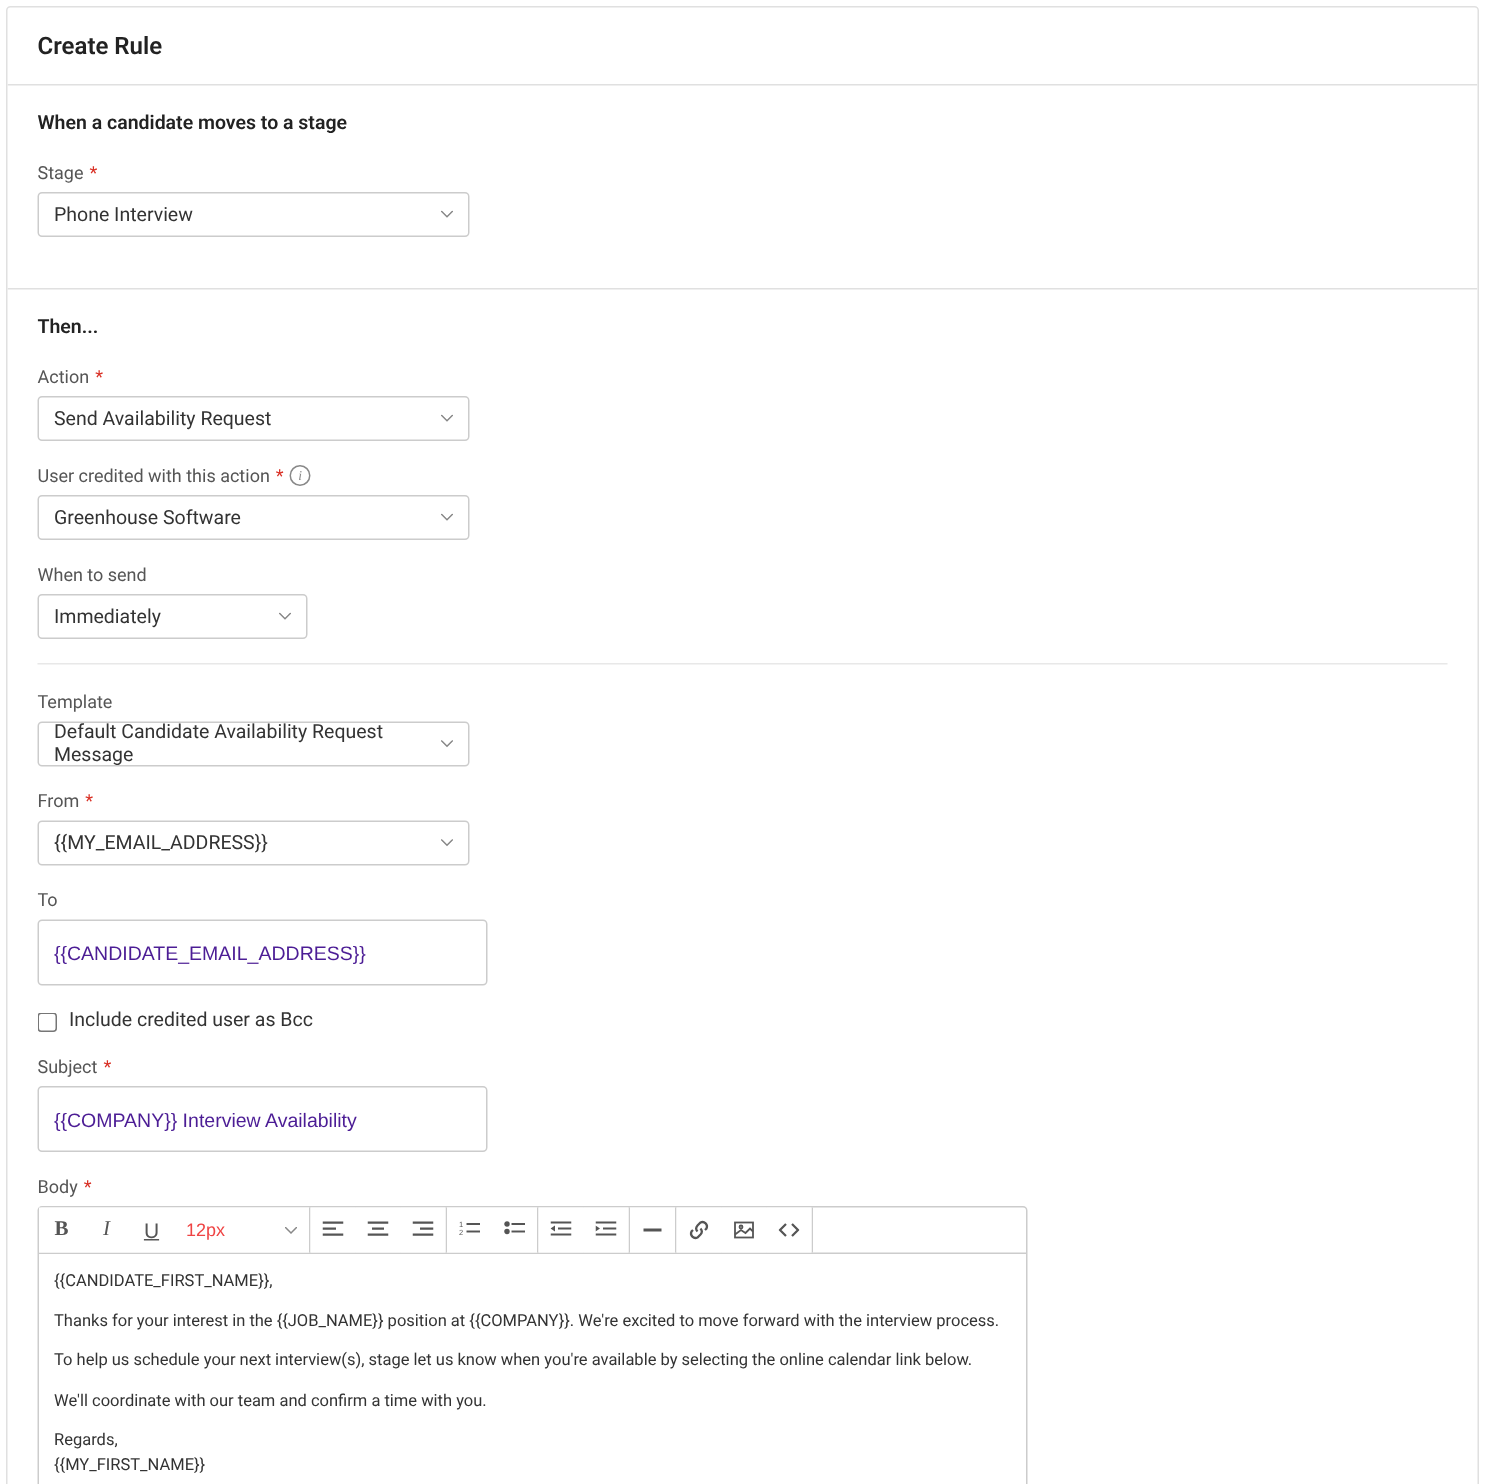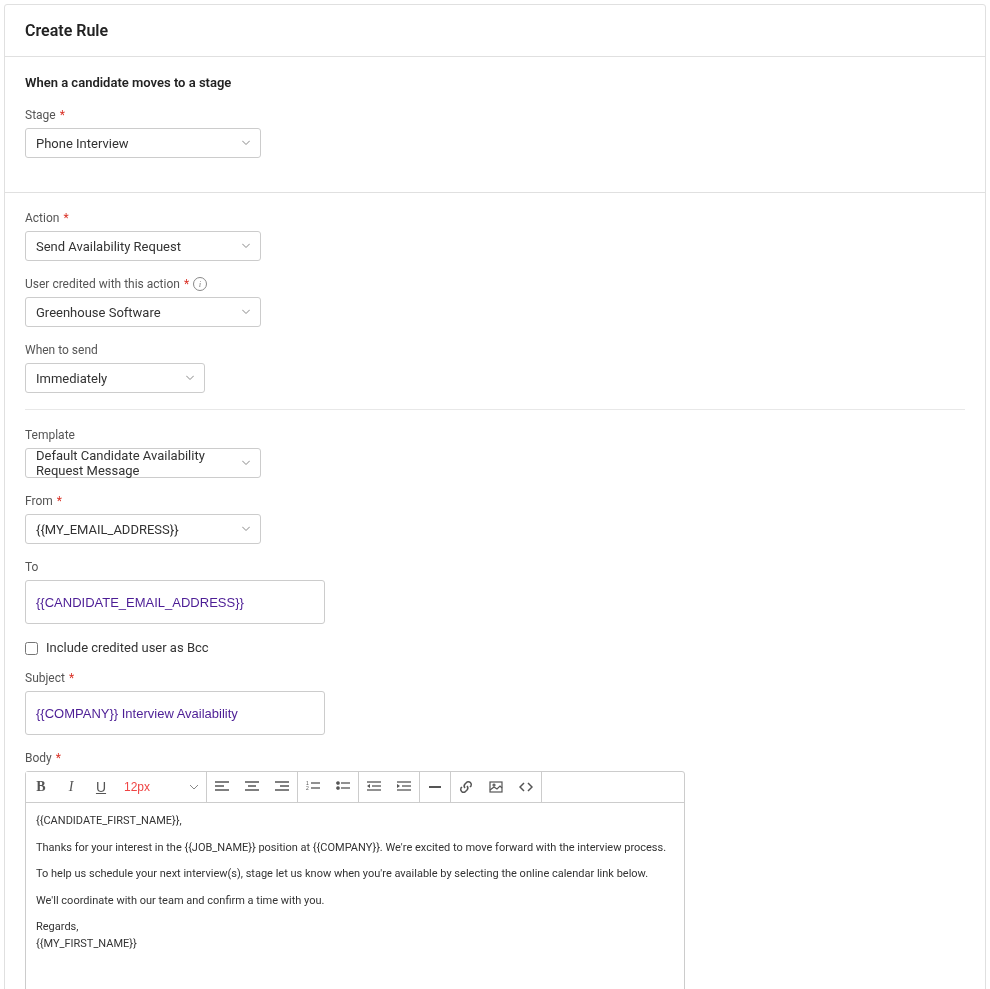--- a/index.html
+++ b/index.html
@@ -12,21 +12,21 @@
 .section-then{border-top:1px solid #e0e0e0}
 .section-heading{font-size:13px;font-weight:600;color:#222;margin-bottom:18px}
 .field{margin-bottom:16px}
 .field-label{font-size:12px;color:#555;margin-bottom:6px;display:flex;gap:4px}
 .req{color:#d93025}
 .info-icon{display:inline-flex;width:14px;height:14px;border:1px solid #888;border-radius:50%;align-items:center;justify-content:center;font-size:9px;font-style:italic;color:#888;font-family:Georgia,serif}
 .select{position:relative;display:inline-block}
 .select-box{border:1px solid #ccc;border-radius:3px;height:30px;display:flex;align-items:center;padding:0 28px 0 10px;font-size:13px;color:#333;background:#fff;position:relative;min-width:180px}
 .select-box .caret{position:absolute;right:10px;top:50%;transform:translateY(-50%)}
 .caret svg{display:block}
-.w300{width:236px}
+.w300{width:288px}
 .w180{width:180px}
 .text-input{border:1px solid #ccc;border-radius:3px;height:44px;width:300px;padding:0 10px;font-size:13px;color:#4c1d95;background:#fff;font-family:Liberation Sans, sans-serif}
 .divider{border:0;border-top:1px solid #e8e8e8;margin:10px 0 18px 0}
 .checkbox-row{display:flex;align-items:flex-end;gap:8px;font-size:13px;color:#333;margin-bottom:16px}
 .checkbox-row input{width:13px;height:13px}
 .editor{border:1px solid #ccc;border-radius:3px;width:660px}
 .toolbar{display:flex;border-bottom:1px solid #ccc}
 .tgroup{display:flex;border-right:1px solid #ccc}
 .tbtn{width:30px;height:30px;display:flex;align-items:center;justify-content:center;background:#fff;border:none;cursor:pointer;color:#555}
 .tbtn svg{display:block}
@@ -60,20 +60,21 @@
               <svg width="8" height="5" viewBox="0 0 8 5">
                 <path d="M0 0 L4 4 L8 0" fill="none" stroke="#888" stroke-width="1"></path>
               </svg>
             </span>
         </div>
       </div>
     </div>
   </div>
 
   <div class="section section-then">
+    <div class="section-heading">Then...</div>
 
     <div class="field">
       <div class="field-label">
         <span>Action</span>
           <span class="req">*</span>
       </div>
       <div class="select">
         <div class="select-box w300">
           <span>Send Availability Request</span>
           <span class="caret">

